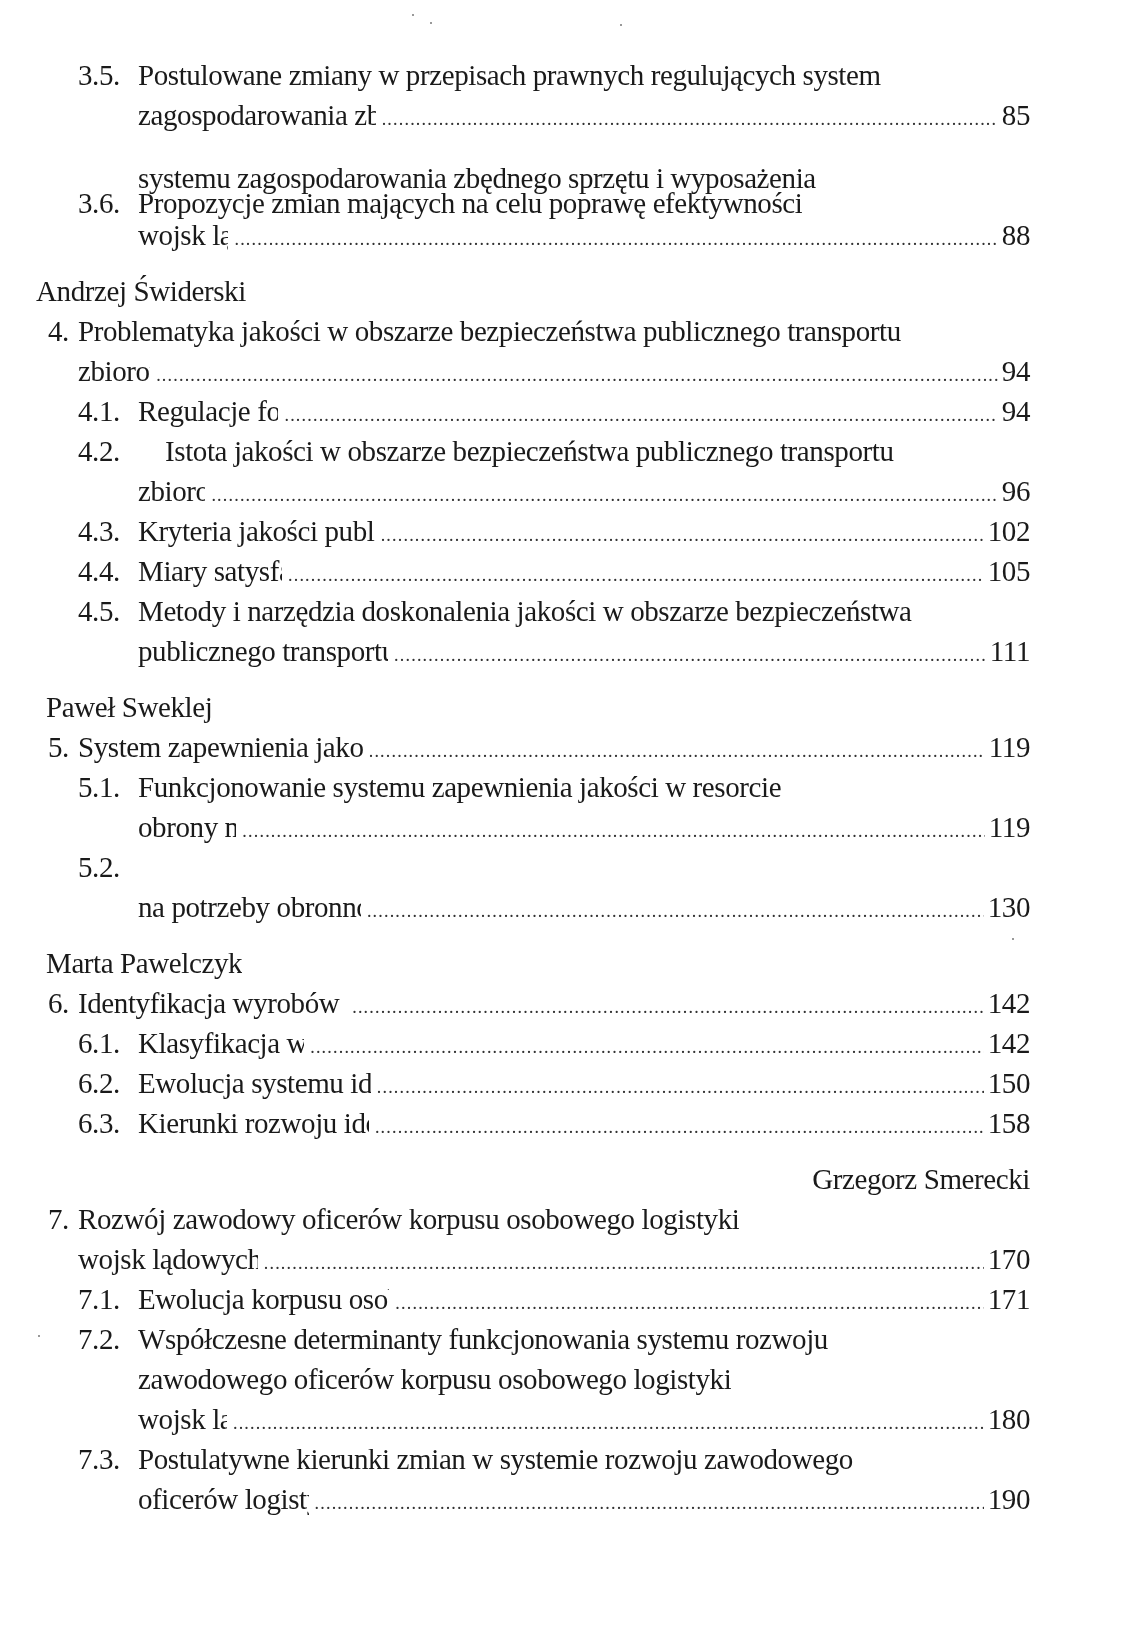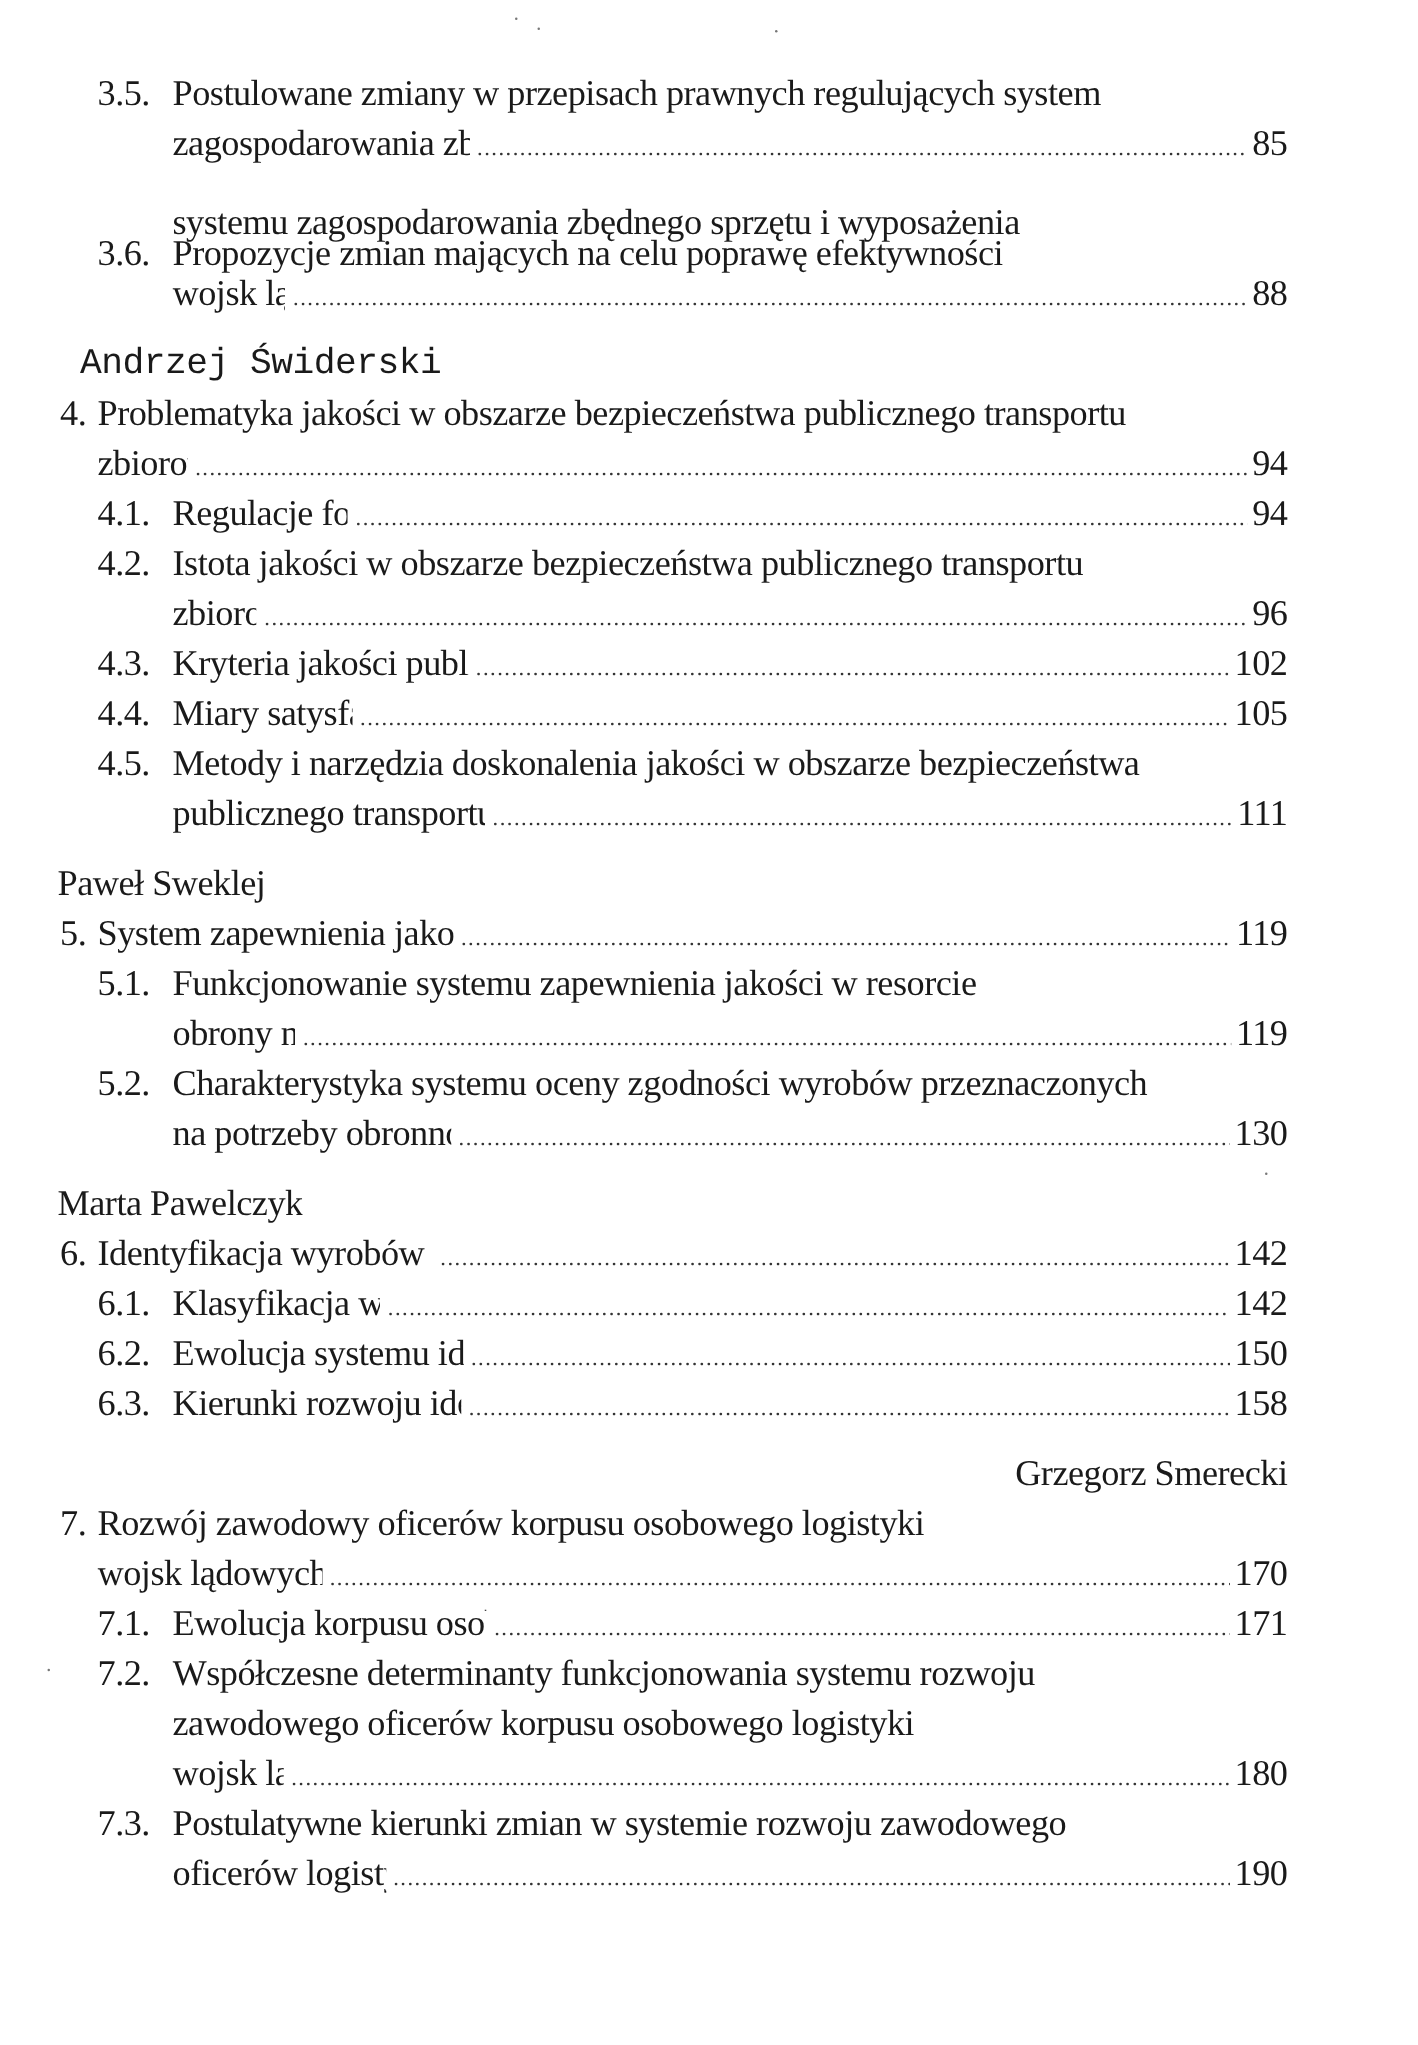--- a/index.html
+++ b/index.html
@@ -37,39 +37,39 @@
         <span class="txt">Propozycje zmian mających na celu poprawę efektywności</span>
       </div>
       <div class="line row" style="left: 138px; top: 158px; width: 892px;">
         <span class="txt">systemu zagospodarowania zbędnego sprzętu i wyposażenia</span>
       </div>
       <div class="line row" style="left: 138px; top: 215px; width: 892px;">
         <span class="txt">wojsk lądowych</span>
         <span class="leader"></span>
         <span class="pg">88</span>
       </div>
-      <div class="line row" style="left: 64px; top: 271px; width: 984px; font-family: Liberation Mono, monospace;">
+      <div class="line row" style="left: 36px; top: 271px; width: 984px;">
         <span class="txt author">Andrzej Świderski</span>
       </div>
       <div class="line row" style="left: 48px; top: 311px; width: 982px;">
         <span class="num" style="width: 30px;">4.</span>
         <span class="txt">Problematyka jakości w obszarze bezpieczeństwa publicznego transportu</span>
       </div>
       <div class="line row" style="left: 78px; top: 351px; width: 952px;">
         <span class="txt">zbiorowego</span>
         <span class="leader"></span>
         <span class="pg">94</span>
       </div>
       <div class="line row" style="left: 78px; top: 391px; width: 952px;">
         <span class="num" style="width: 60px;">4.1.</span>
         <span class="txt">Regulacje formalnoprawne</span>
         <span class="leader"></span>
         <span class="pg">94</span>
       </div>
-      <div class="line row" style="left: 78px; top: 431px; width: 952px;">
+      <div class="line row" style="left: 78px; top: 431px; width: 952px; gap: 27px;">
         <span class="num" style="width: 60px;">4.2.</span>
         <span class="txt">Istota jakości w obszarze bezpieczeństwa publicznego transportu</span>
       </div>
       <div class="line row" style="left: 138px; top: 471px; width: 892px;">
         <span class="txt">zbiorowego</span>
         <span class="leader"></span>
         <span class="pg">96</span>
       </div>
       <div class="line row" style="left: 78px; top: 511px; width: 952px;">
         <span class="num" style="width: 60px;">4.3.</span>
@@ -105,21 +105,20 @@
         <span class="num" style="width: 60px;">5.1.</span>
         <span class="txt">Funkcjonowanie systemu zapewnienia jakości w resorcie</span>
       </div>
       <div class="line row" style="left: 138px; top: 807px; width: 892px;">
         <span class="txt">obrony narodowej</span>
         <span class="leader"></span>
         <span class="pg">119</span>
       </div>
       <div class="line row" style="left: 78px; top: 847px; width: 952px;">
         <span class="num" style="width: 60px;">5.2.</span>
-        <span class="txt">Charakterystyka systemu oceny zgodności wyrobów przeznaczonych</span>
       </div>
       <div class="line row" style="left: 138px; top: 887px; width: 892px;">
         <span class="txt">na potrzeby obronności i bezpieczeństwa państwa</span>
         <span class="leader"></span>
         <span class="pg">130</span>
       </div>
       <div class="line row" style="left: 46px; top: 943px; width: 984px;">
         <span class="txt author">Marta Pawelczyk</span>
       </div>
       <div class="line row" style="left: 48px; top: 983px; width: 982px;">

